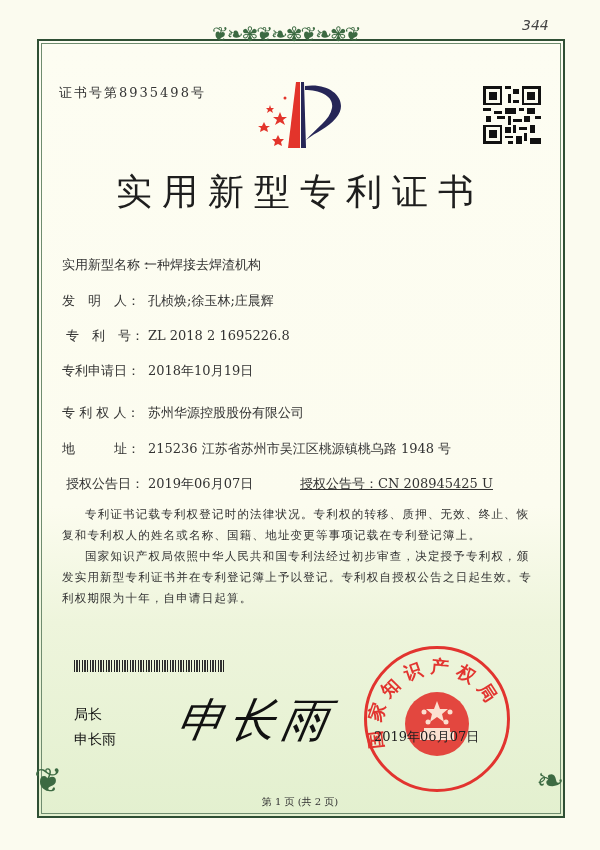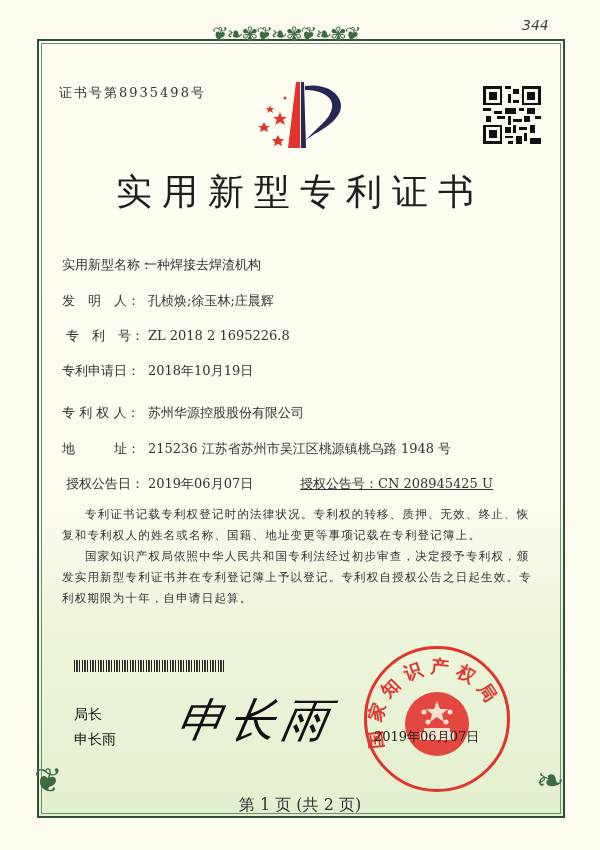--- a/index.html
+++ b/index.html
@@ -33,21 +33,21 @@
     left: 74px; top: 660px; width: 152px; height: 12px;
     background: repeating-linear-gradient(to right, #222 0 1px, transparent 1px 2px, #333 2px 4px, transparent 4px 5px, #222 5px 6px, transparent 6px 8px);
   }
   .director { left: 74px; font-family: "DejaVu Sans", sans-serif; font-size: 14px; color: #111; }
   .signature { left: 178px; top: 690px; font-family: "DejaVu Serif", serif; font-size: 46px; font-style: italic; color: #111; transform: skewX(-10deg); letter-spacing: 6px; }
   .seal {
     left: 364px; top: 646px; width: 146px; height: 146px; border-radius: 50%;
     border: 3px solid #e2342f; box-sizing: border-box;
   }
   .seal-date { left: 374px; top: 728px; font-size: 13px; color: #222; }
-  .page-num { left: 0; width: 600px; top: 795px; text-align: center; font-size: 16px; color: #333; }
+  .page-num { left: 0; width: 600px; top: 795px; text-align: center; font-size: 10px; color: #333; }
   .footer { left: 0; width: 540px; top: 852px; text-align: center; font-size: 11px; color: #333; letter-spacing: 1px; }
   .qr { left: 483px; top: 86px; width: 58px; height: 58px; }
 </style>
 </head>
 <body>
 
 <div class="abs frame"></div>
 <div class="abs frame-inner"></div>
 
 <div class="abs ornament" style="left:212px; top:22px;">❦❧✾❦❧✾❦❧✾❦</div>

